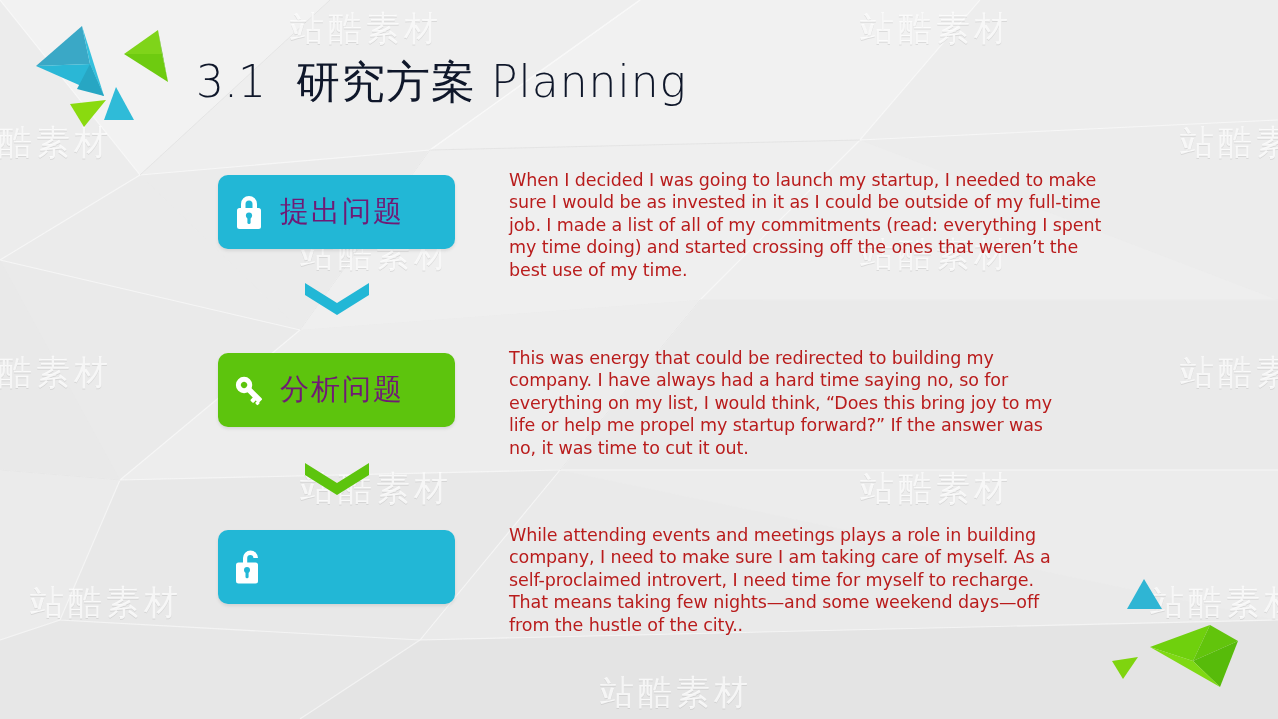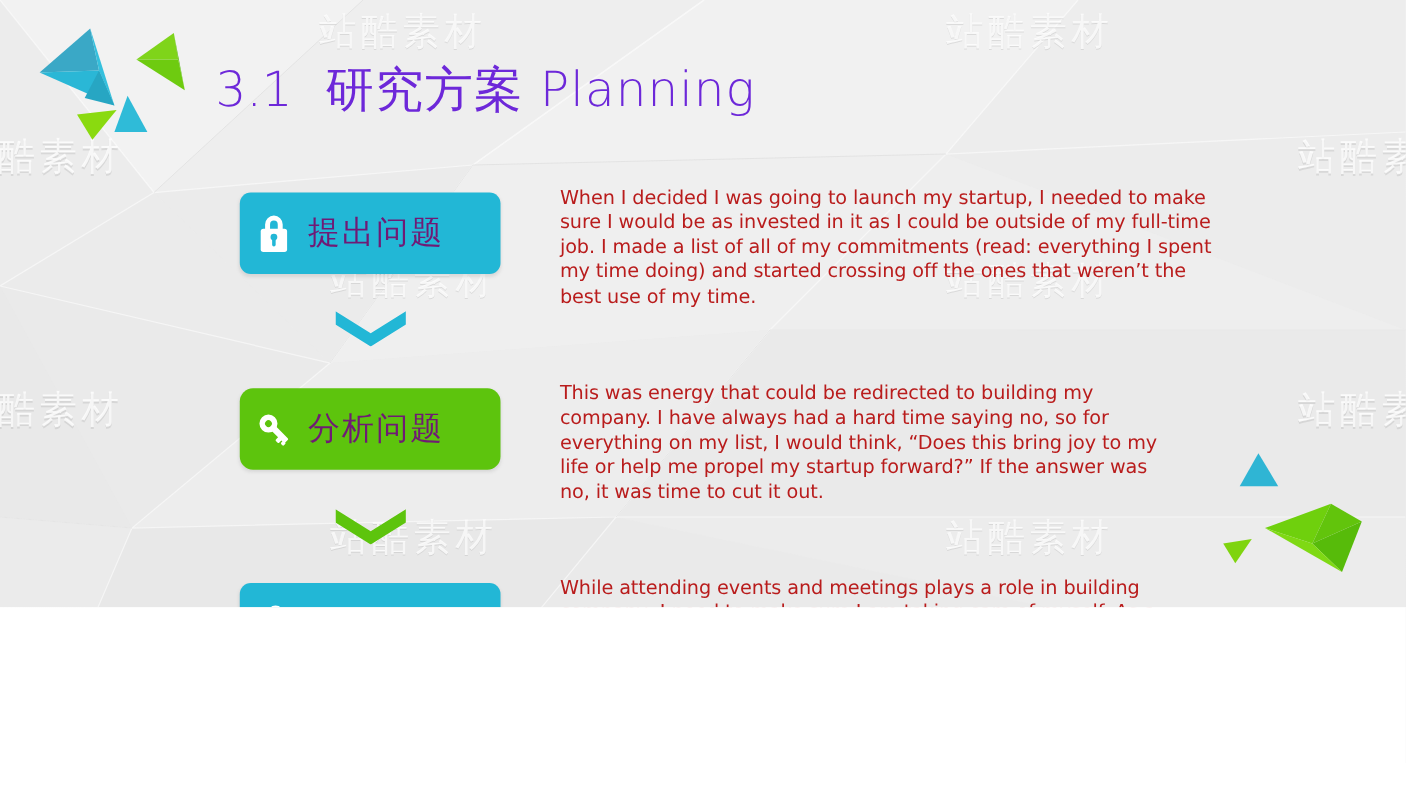--- a/index.html
+++ b/index.html
@@ -3,21 +3,21 @@
 <meta charset="utf-8">
 <style>
   html, body {
     margin: 0;
     padding: 0;
     background: #ffffff;
   }
   #slide {
     position: relative;
     width: 1278px;
-    height: 552px;
+    height: 719px;
     overflow: hidden;
     background: #eeeeee;
     font-family: "Liberation Sans", sans-serif;
   }
   
   #poly-bg {
     position: absolute;
     left: 0; top: 0;
     width: 1278px;
     height: 719px;
@@ -48,41 +48,41 @@
   }
 
   
   #title {
     position: absolute;
     left: 196px;
     top: 52px;
     font-size: 44px;
     line-height: 60px;
     font-weight: 300;
-    color: #6d28d9;
+    color: #0f172a;
     white-space: nowrap;
     letter-spacing: 1px;
     font-family: "DejaVu Sans", sans-serif;
   }
   #title .num { letter-spacing: 0px; }
 
   
   .step-btn {
     position: absolute;
     left: 218px;
     width: 237px;
     height: 74px;
     border-radius: 10px;
     box-sizing: border-box;
     display: flex;
     align-items: center;
     box-shadow: 0 2px 3px rgba(120,120,120,0.18);
   }
   .step-btn.cyan { background: #22b7d6; }
-  .step-btn.green { background: #5dc40d; border-radius: 12px; }
+  .step-btn.green { background: #5dc40d; }
   .step-icon {
     width: 62px;
     flex: 0 0 62px;
     display: flex;
     align-items: center;
     justify-content: center;
   }
   .step-label {
     font-family: "DejaVu Sans", sans-serif;
     font-size: 29px;

